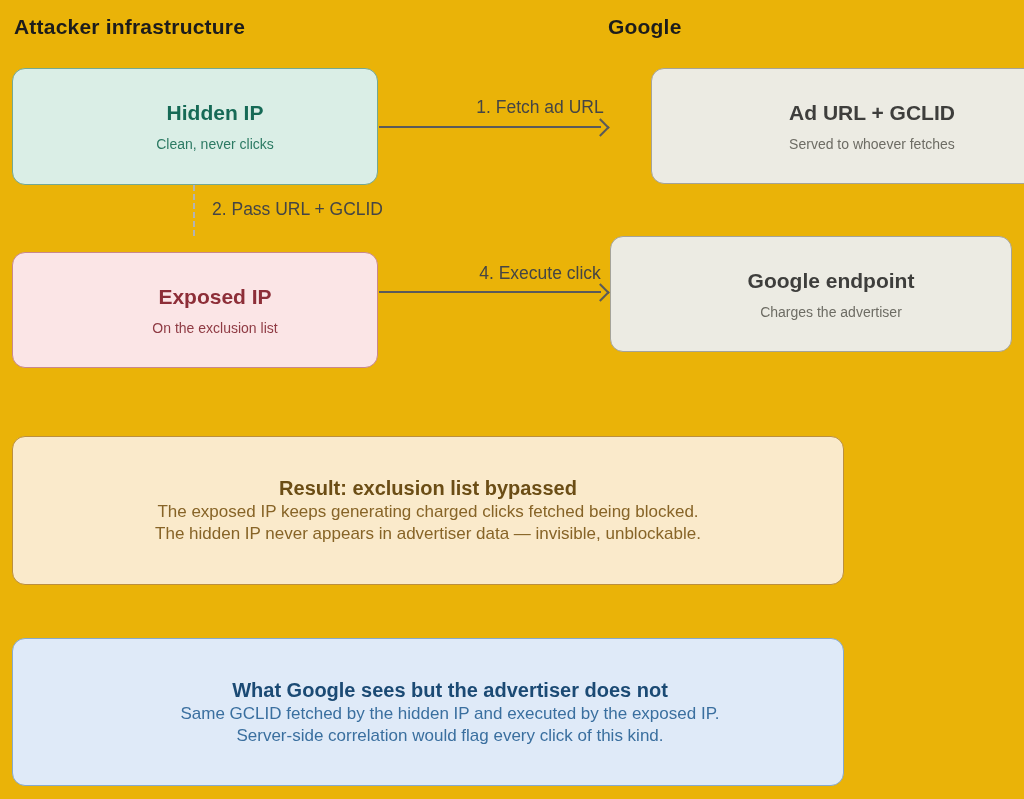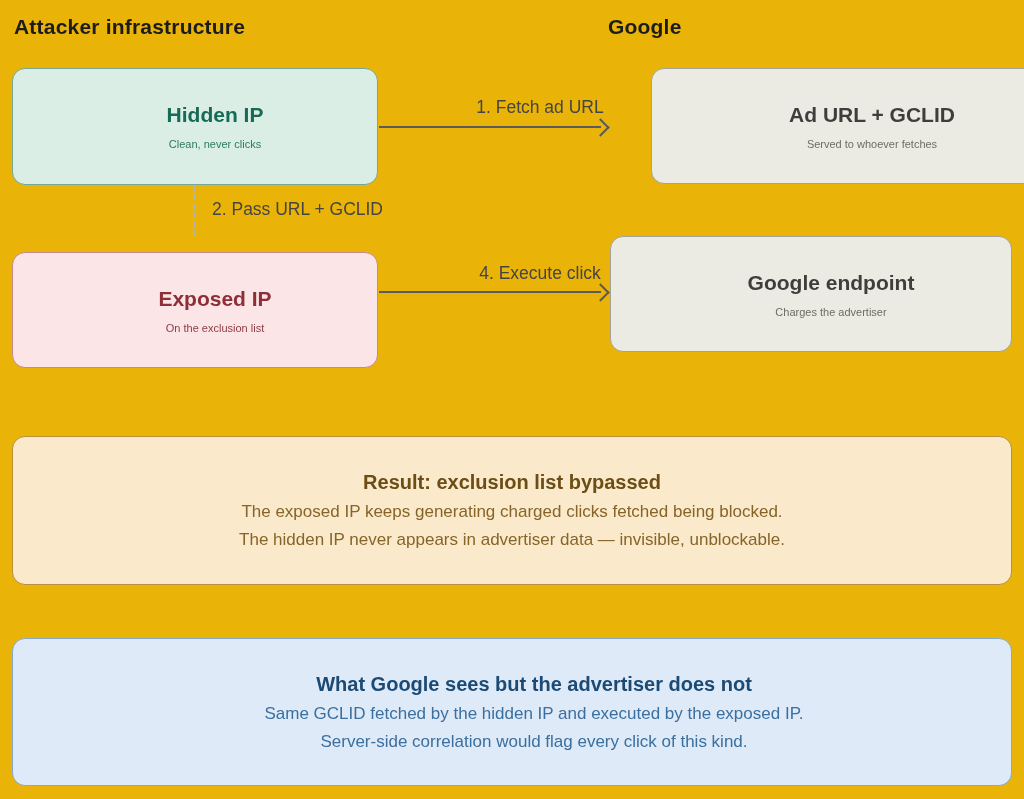--- a/index.html
+++ b/index.html
@@ -27,21 +27,21 @@
     box-sizing: border-box;
     display: flex;
     flex-direction: column;
     align-items: center;
     justify-content: center;
     gap: 11px;
     text-align: right;
     padding-left: 40px;
   }
   .node .node-title { font-size: 21px; font-weight: 700; }
-  .node .node-sub   { font-size: 11px; }
+  .node .node-sub   { font-size: 14px; }
 
   .node-green {
     left: 12px; top: 68px; width: 366px; height: 117px;
     background: #daeee6;
     border: 1.5px solid #74a893;
   }
   .node-green .node-title { color: #166a56; }
   .node-green .node-sub   { color: #2c7a63; }
 
   .node-pink {
@@ -107,28 +107,28 @@
     left: 212px;
     top: 199px;
     font-size: 17.5px;
     color: #454545;
     white-space: nowrap;
   }
 
   .wide-box {
     position: absolute;
     left: 12px;
-    width: 1000px;
+    width: 832px;
     border-radius: 13px;
     box-sizing: border-box;
     display: flex;
     flex-direction: column;
     align-items: center;
     justify-content: center;
-    gap: 8px;
+    gap: 2px;
     text-align: center;
   }
   .wide-box .wide-title { font-size: 20px; font-weight: 700; }
   .wide-box .wide-line  { font-size: 17px; }
 
   .result-box {
     top: 436px; height: 149px;
     background: #faeacb;
     border: 1.5px solid #bb8f3f;
   }

